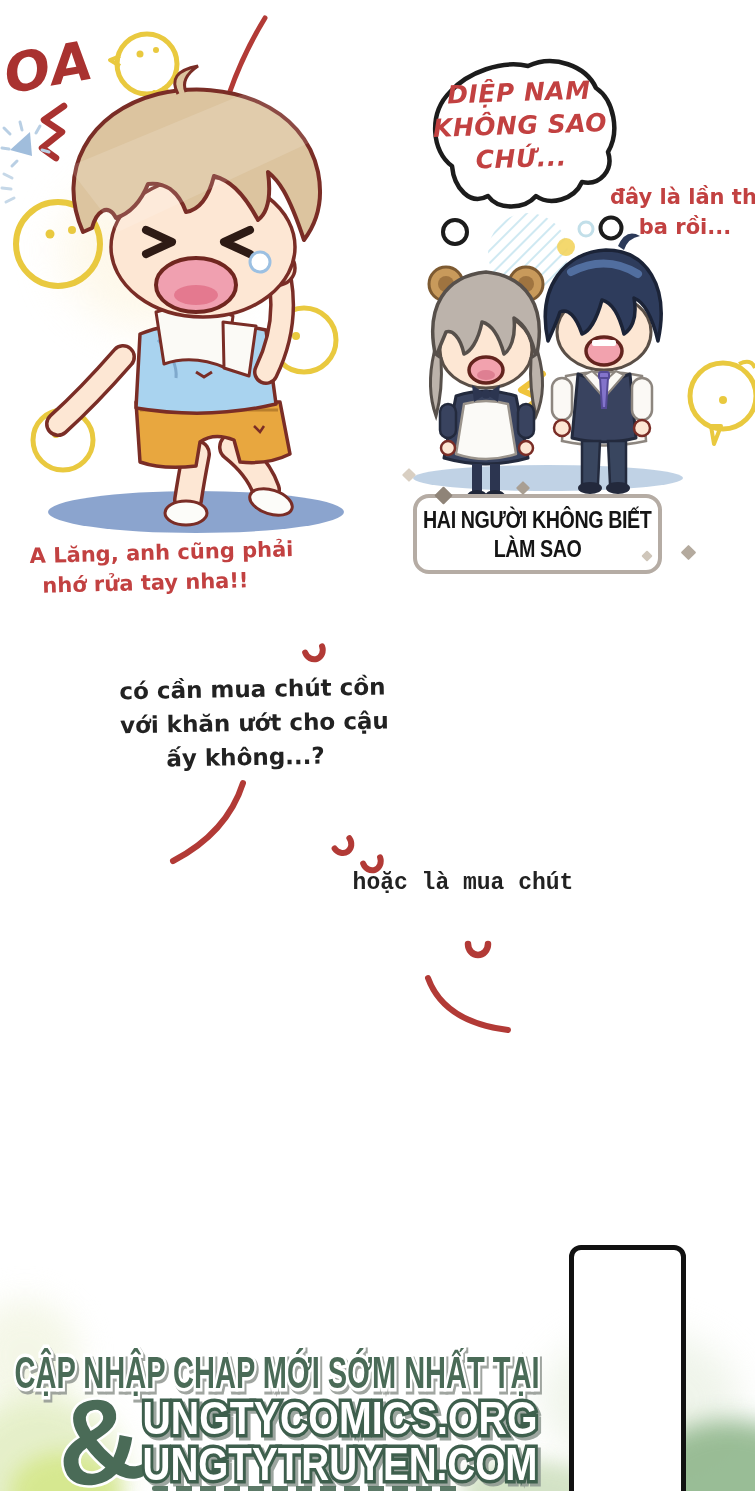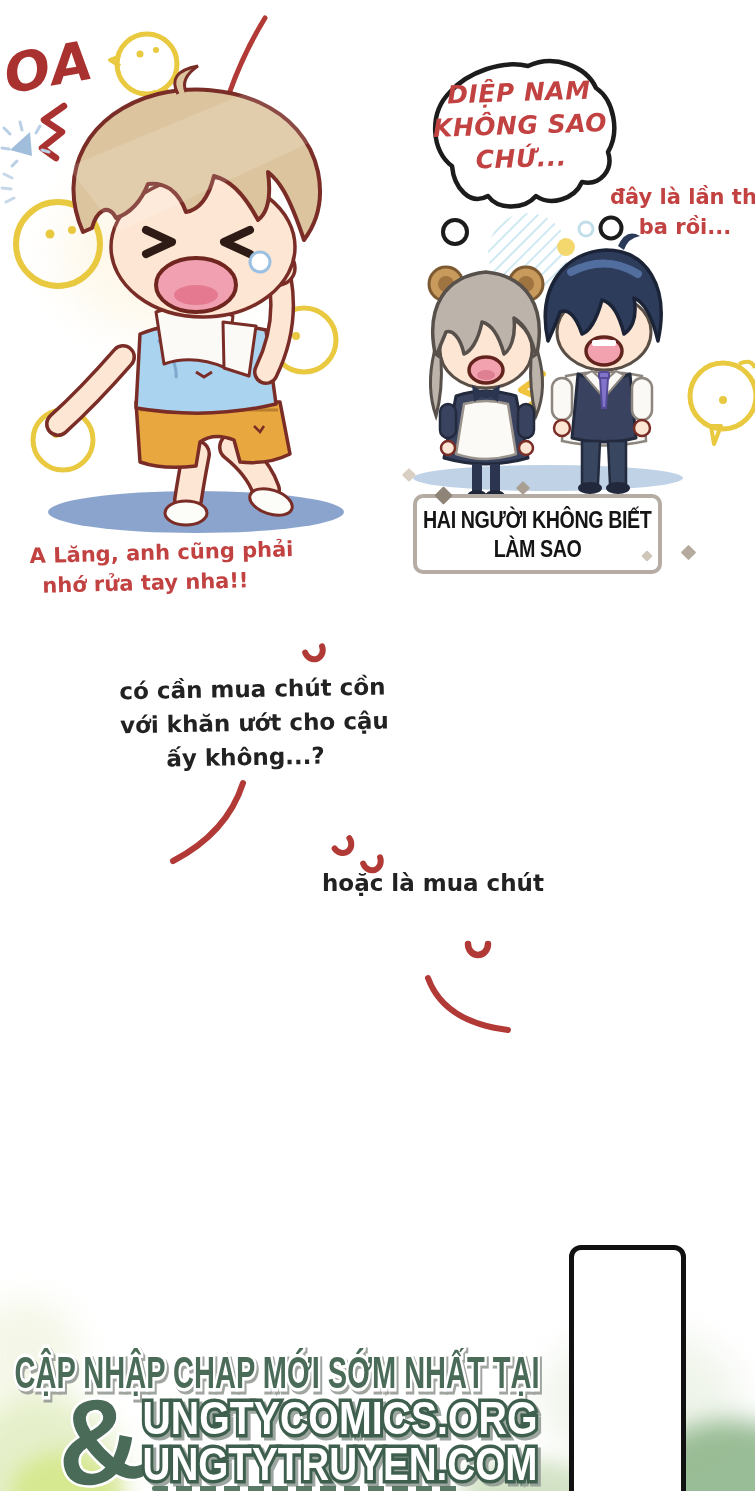--- a/index.html
+++ b/index.html
@@ -21,21 +21,21 @@
   
   .bubble-text{width:180px;text-align:center;font-weight:800;font-style:italic;
                font-size:25px;line-height:33px;color:#c24141;transform:rotate(-2deg);
                letter-spacing:.5px;}
 
   
   .aside-note{font-size:21px;line-height:30px;}
 
   
   .caption-box{box-sizing:border-box;width:249px;height:80px;background:#ffffff;
-               border:4px solid #b5aca4;border-radius:10px;display:flex;flex-direction:column;
+               border:4px solid #b5aca4;border-radius:16px;display:flex;flex-direction:column;
                align-items:center;justify-content:center;}
   .caption-line{font-family:"Liberation Sans",sans-serif;font-weight:800;color:#151515;
                 font-size:24px;line-height:29px;transform:scaleX(.82);letter-spacing:-.5px;
                 white-space:nowrap;}
 
   .red-note-block{font-size:21px;line-height:30px;transform:rotate(-1.5deg);}
   .ink-block-1{font-size:23px;line-height:34px;transform:rotate(-1deg);}
   .ink-block-2{font-size:23px;line-height:34px;}
 
   
@@ -276,21 +276,21 @@
   <svg class="abs" style="left:165px;top:775px;" width="90" height="95" viewBox="0 0 90 95">
     <path d="M78,8 Q62,58 8,86" fill="none" stroke="#b23a36" stroke-width="6" stroke-linecap="round"></path>
   </svg>
 
   <svg class="abs" style="left:333px;top:838px;transform:rotate(-35deg);" width="26" height="22" viewBox="0 0 26 22">
     <path d="M4,4 a9,10 0 0 0 18,0" fill="none" stroke="#b23a36" stroke-width="6" stroke-linecap="round"></path>
   </svg>
   <svg class="abs" style="left:361px;top:856px;transform:rotate(-20deg);" width="26" height="22" viewBox="0 0 26 22">
     <path d="M4,4 a9,10 0 0 0 18,0" fill="none" stroke="#b23a36" stroke-width="6" stroke-linecap="round"></path>
   </svg>
-  <div class="abs hand ink-note ink-block-2" style="left:308px;top:866px;width:250px;">
+  <div class="abs hand ink-note ink-block-2" style="left:338px;top:866px;width:250px;font-family:Liberation Mono, monospace;">
     <span class="ln">hoặc là mua chút</span>
   </div>
   <svg class="abs" style="left:464px;top:940px;" width="28" height="24" viewBox="0 0 28 24">
     <path d="M4,4 a10,11 0 0 0 20,0" fill="none" stroke="#b23a36" stroke-width="6.5" stroke-linecap="round"></path>
   </svg>
 
   <svg class="abs" style="left:420px;top:970px;" width="95" height="70" viewBox="0 0 95 70">
     <path d="M8,8 Q24,52 88,60" fill="none" stroke="#b23a36" stroke-width="6" stroke-linecap="round"></path>
   </svg>
 

